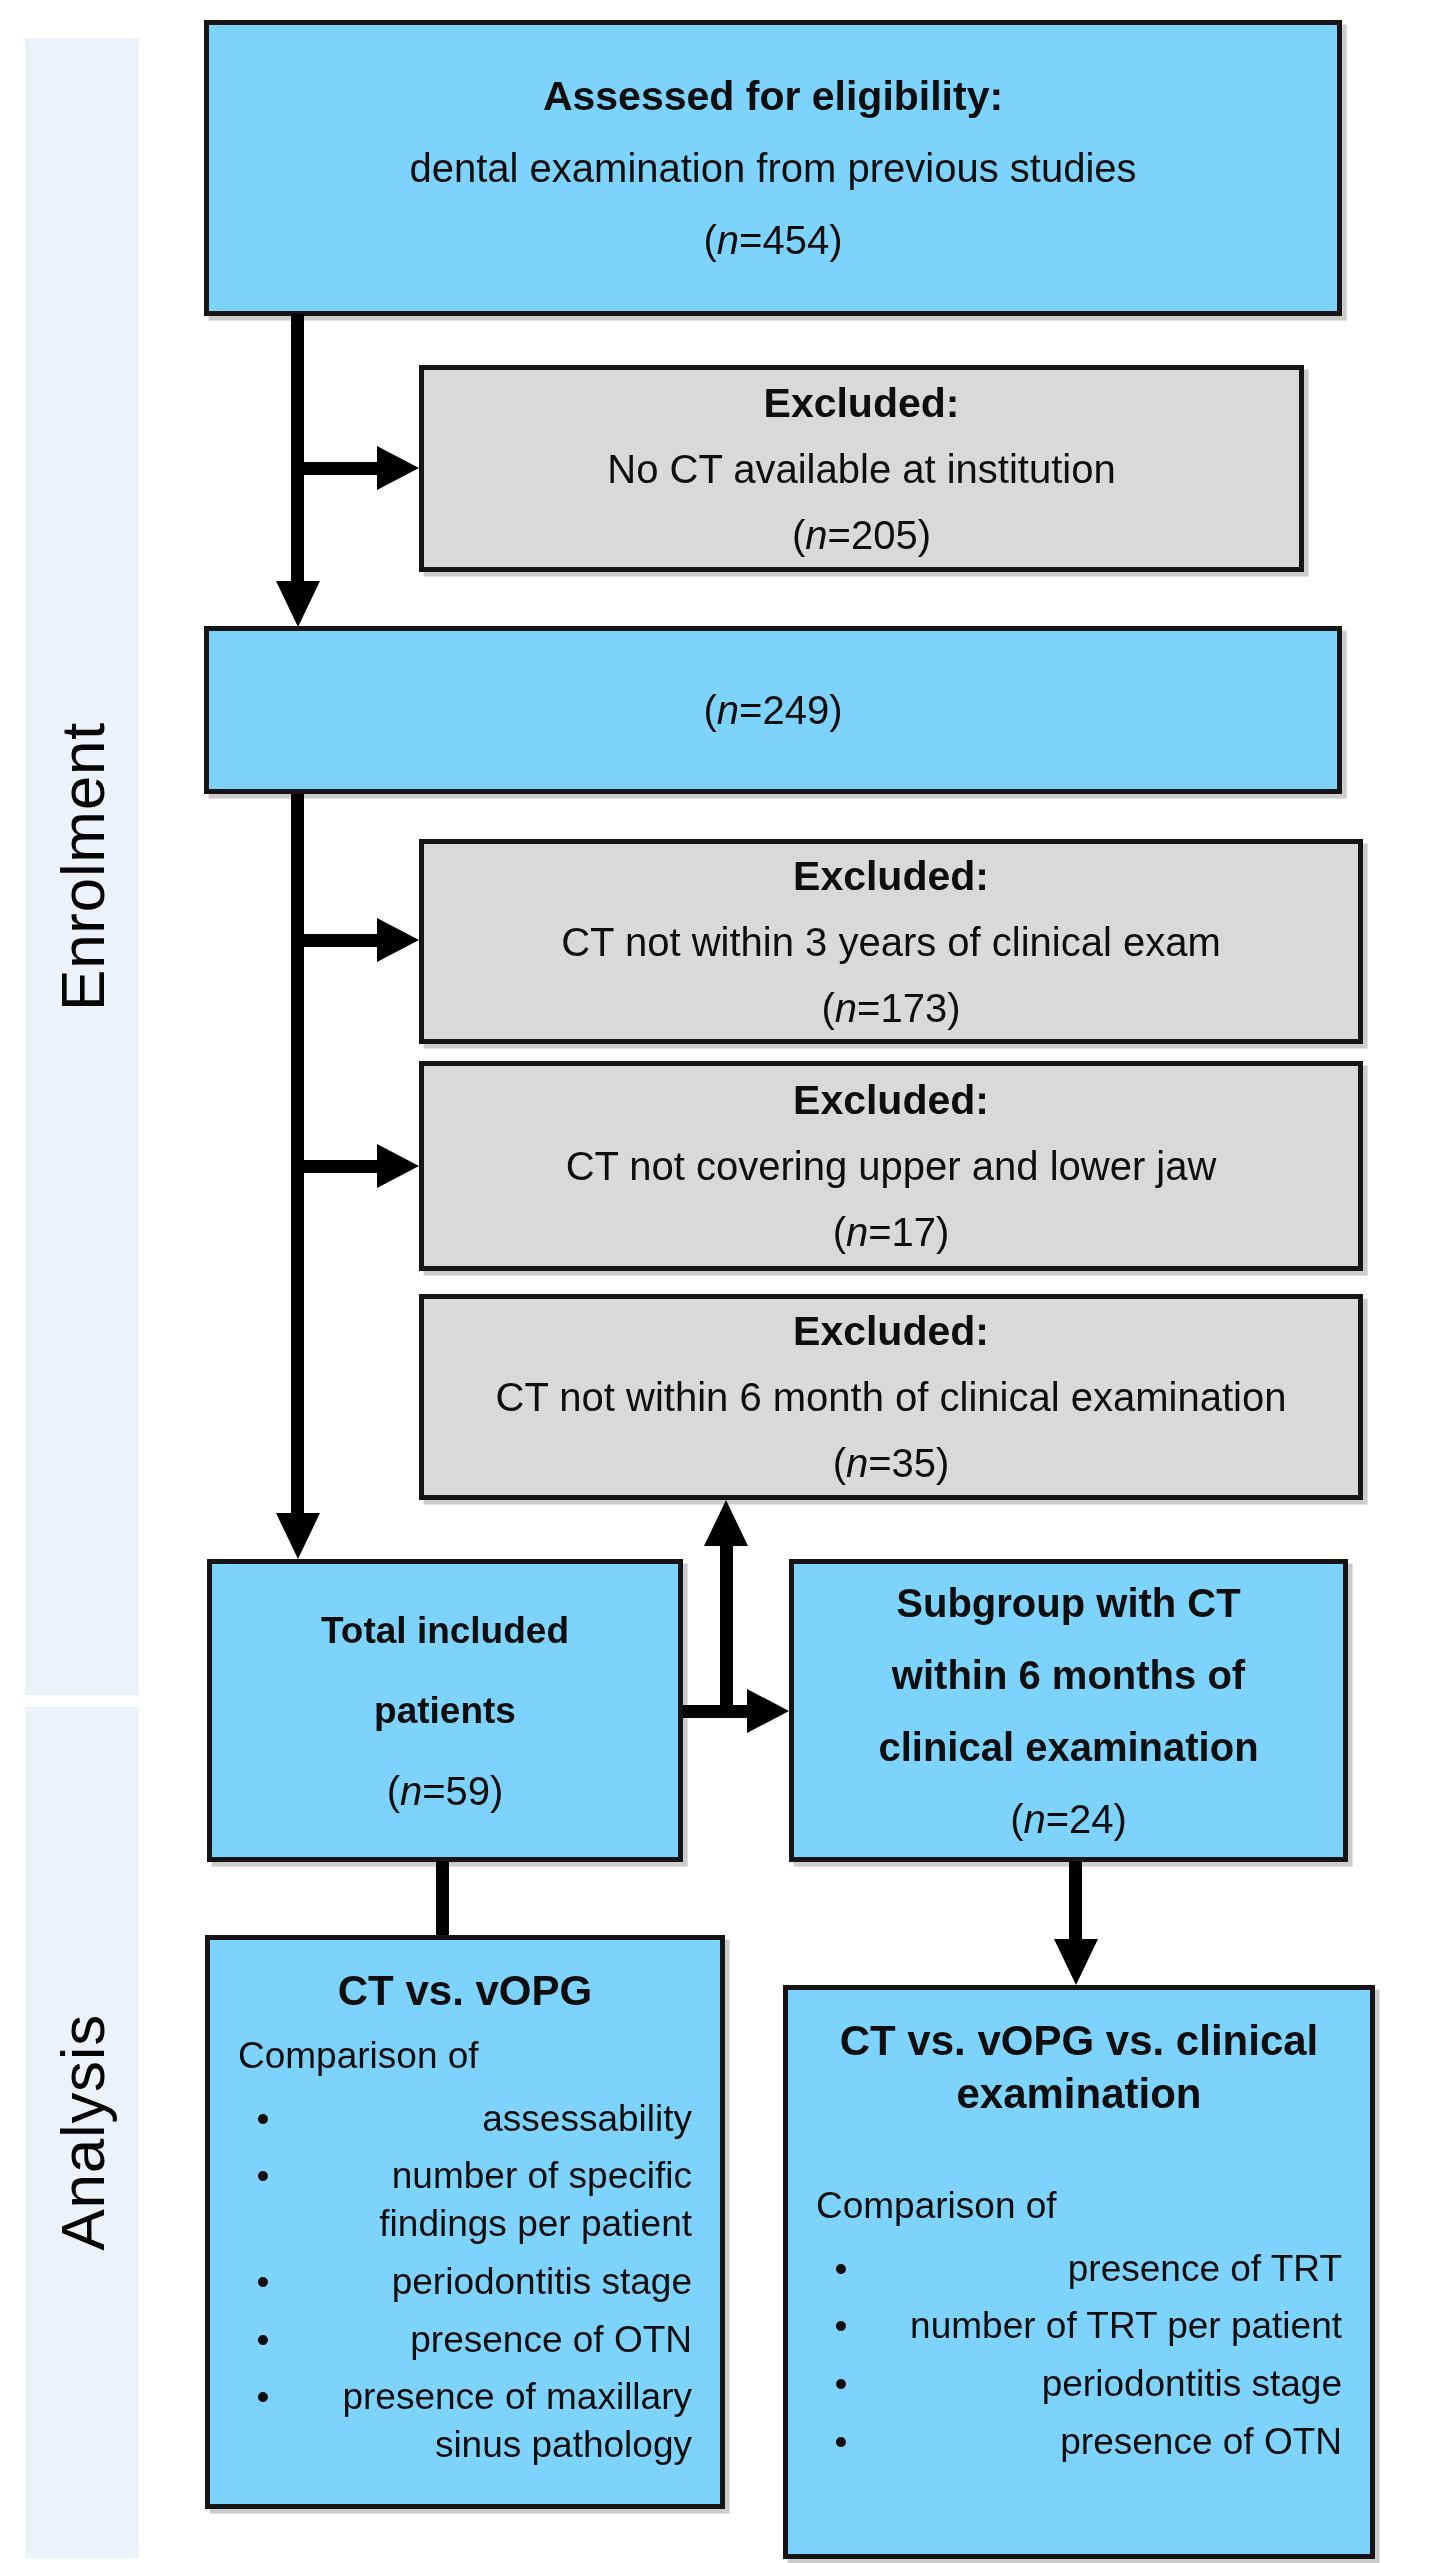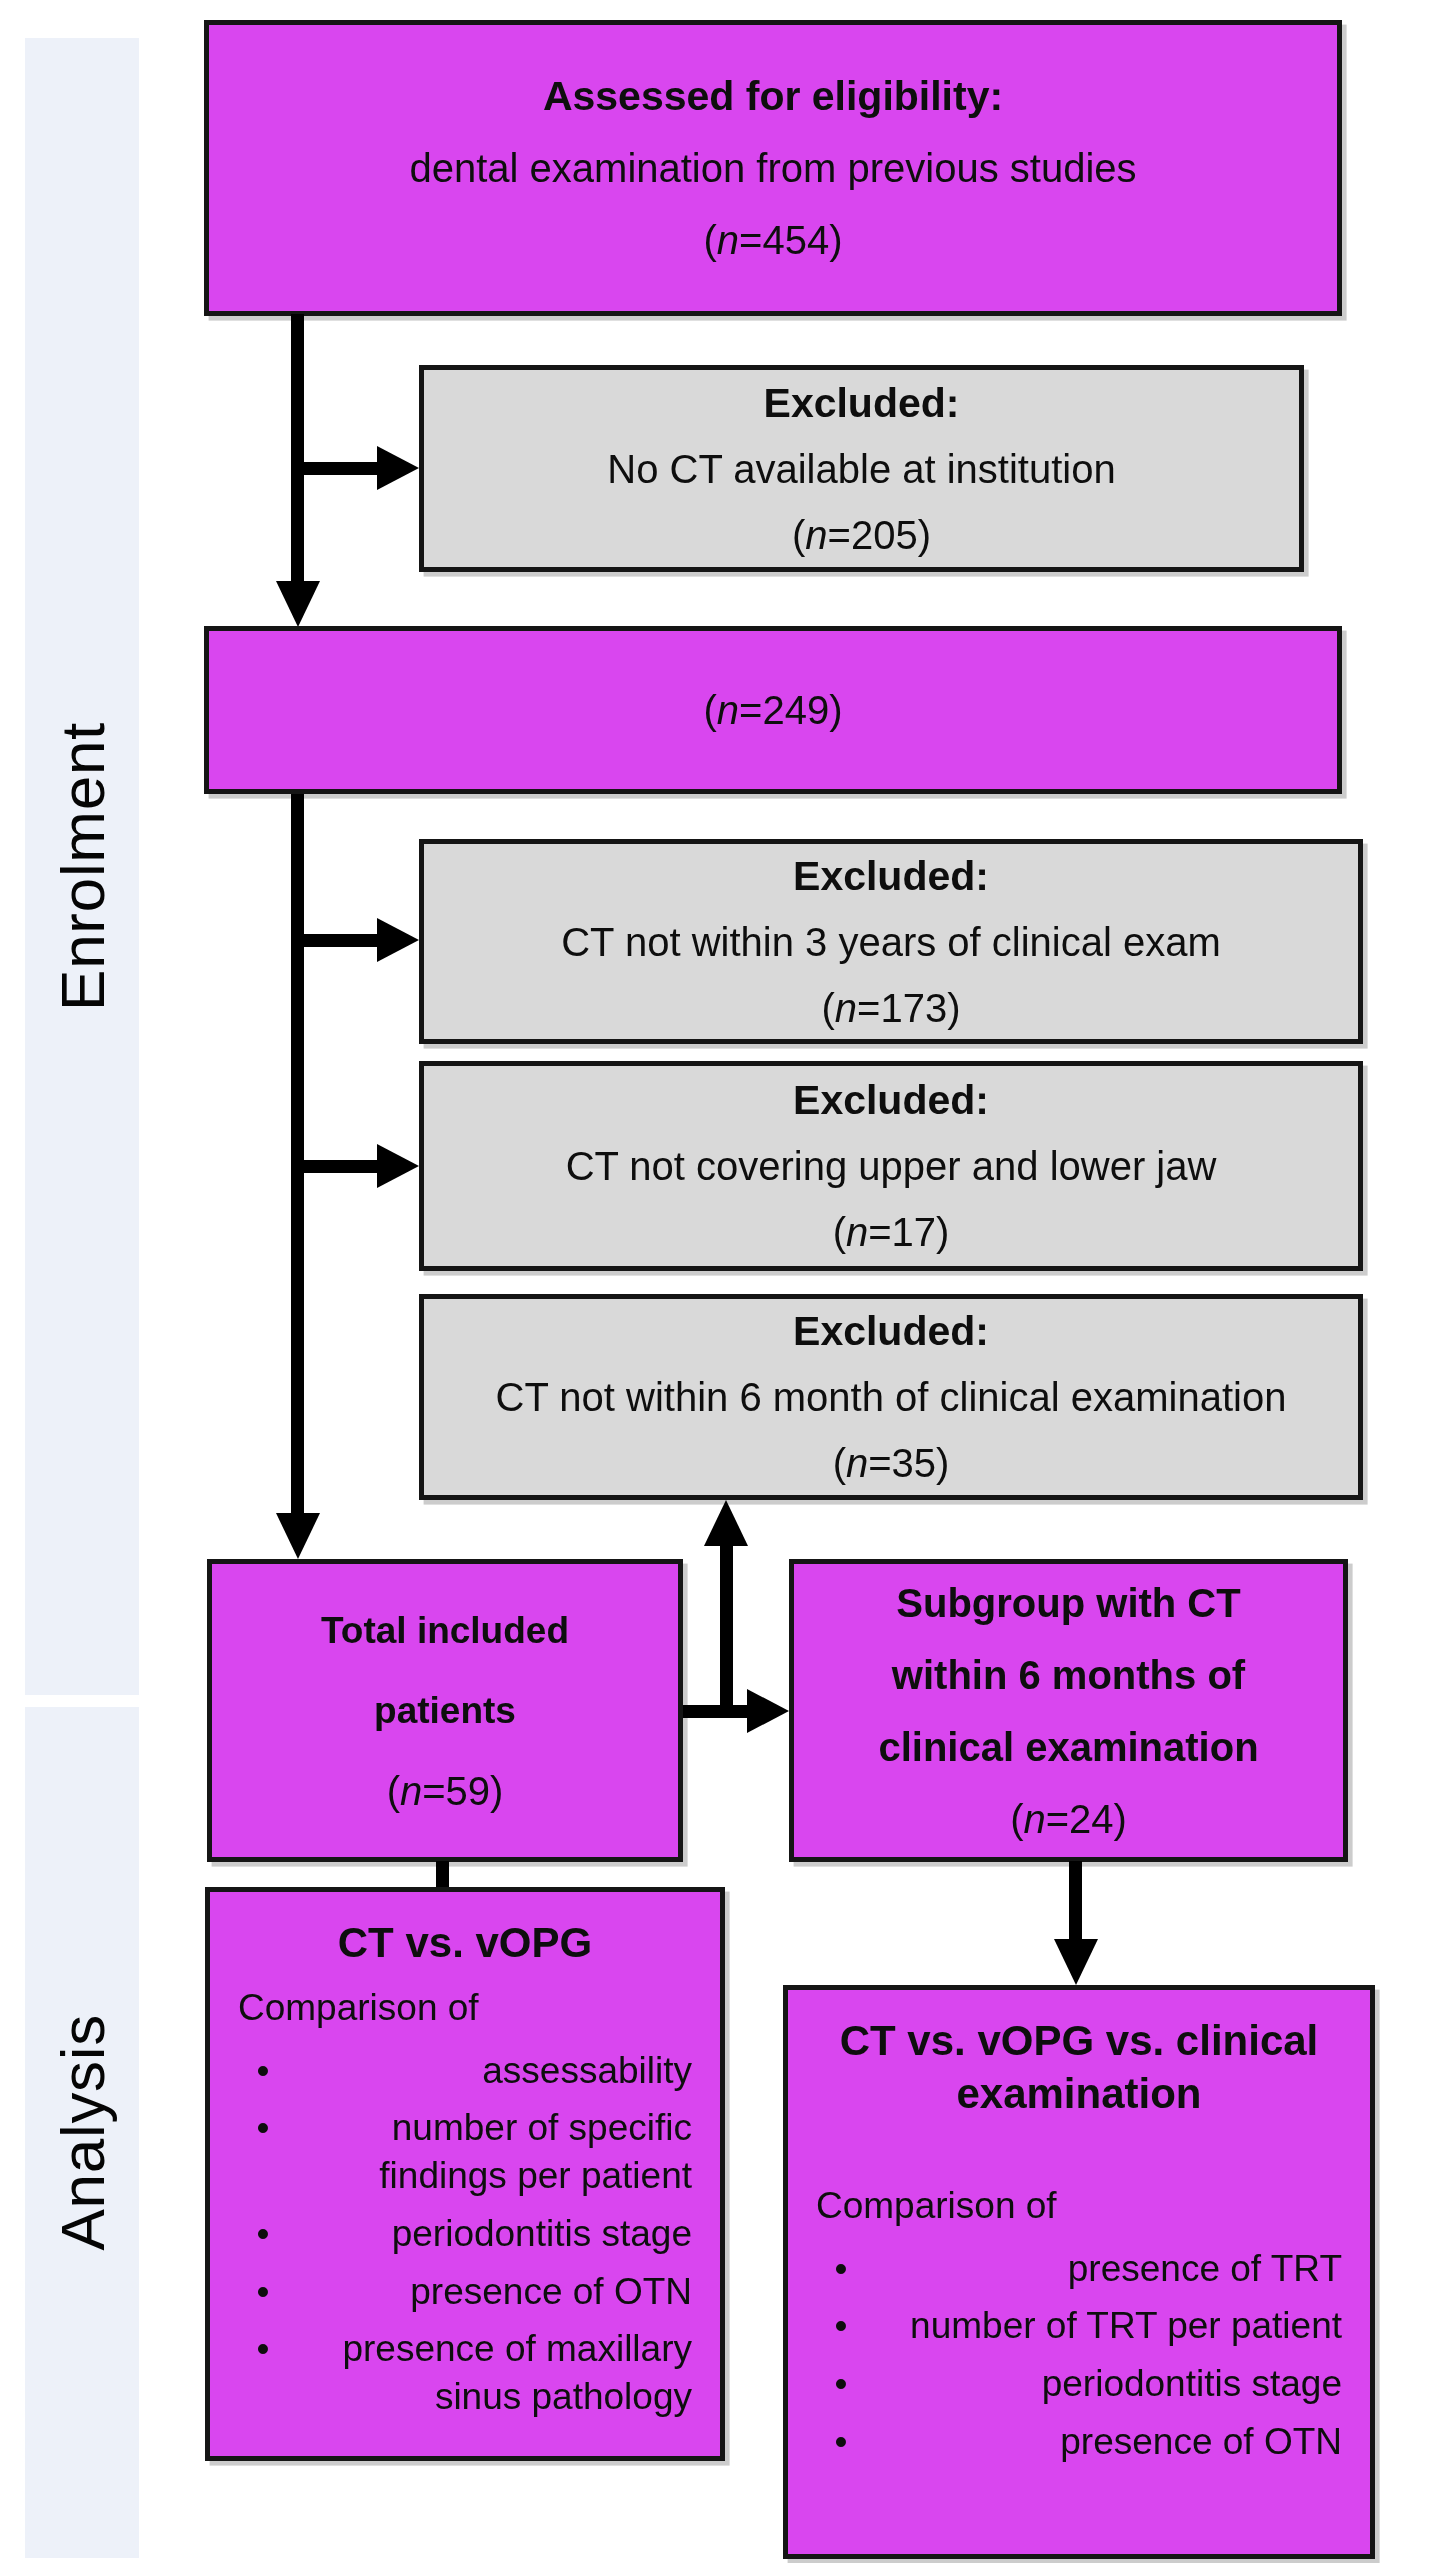--- a/index.html
+++ b/index.html
@@ -18,21 +18,21 @@
     display:flex; align-items:center; justify-content:center;
   }
   .strip span {
     writing-mode:vertical-rl; transform:rotate(180deg);
     font-size:62px; letter-spacing:0.7px; color:#050505; white-space:nowrap;
   }
 
   
   .box {
     position:absolute; box-sizing:border-box;
-    background:#d946ef;
+    background:#7dd3fc;
     border:5.3px solid #151515;
     box-shadow:4.6px 4.6px 0 rgba(128,128,128,0.4);
     display:flex; flex-direction:column; justify-content:center; align-items:center;
     text-align:center; font-size:40px;
   }
   .gray { background:#d9d9d9; }
   .heading { font-weight:700; font-size:41px; }
   .bold { font-weight:700; }
 
   .assessed  > * { line-height:72px; }
@@ -135,21 +135,21 @@
   <div class="bold">within 6 months of</div>
   <div class="bold">clinical examination</div>
   <div class="count"><span>(</span><i>n</i><span>=24)</span></div>
 </div>
 
 <div class="shaft" style="left:436px; top:1861px; width:13px; height:79px;"></div>
 <div class="head head-down" style="left:421px; top:1939px;"></div>
 <div class="shaft" style="left:1069px; top:1861px; width:13px; height:79px;"></div>
 <div class="head head-down" style="left:1054px; top:1939px;"></div>
 
-<div class="box analysis" style="left:205px; top:1887px; width:520px; height:574px;">
+<div class="box analysis" style="left:205px; top:1935px; width:520px; height:574px;">
   <div class="heading">CT vs. vOPG</div>
   <div class="intro">Comparison of</div>
   <ul>
     <li>assessability</li>
     <li>number of specific findings per patient</li>
     <li>periodontitis stage</li>
     <li>presence of OTN</li>
     <li>presence of maxillary sinus pathology</li>
   </ul>
 </div>

